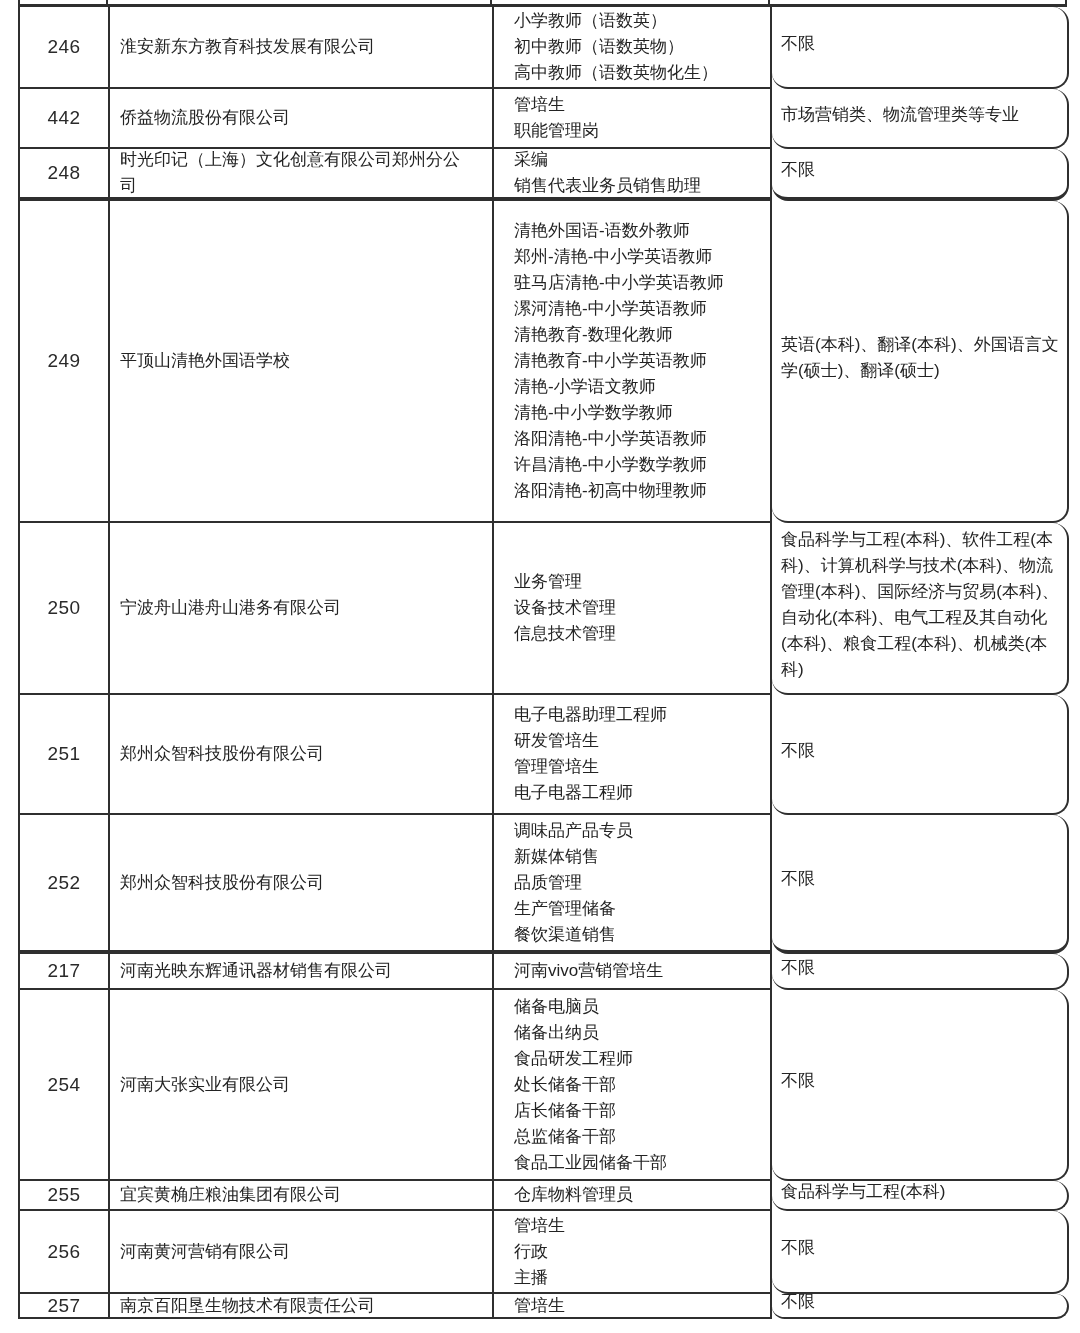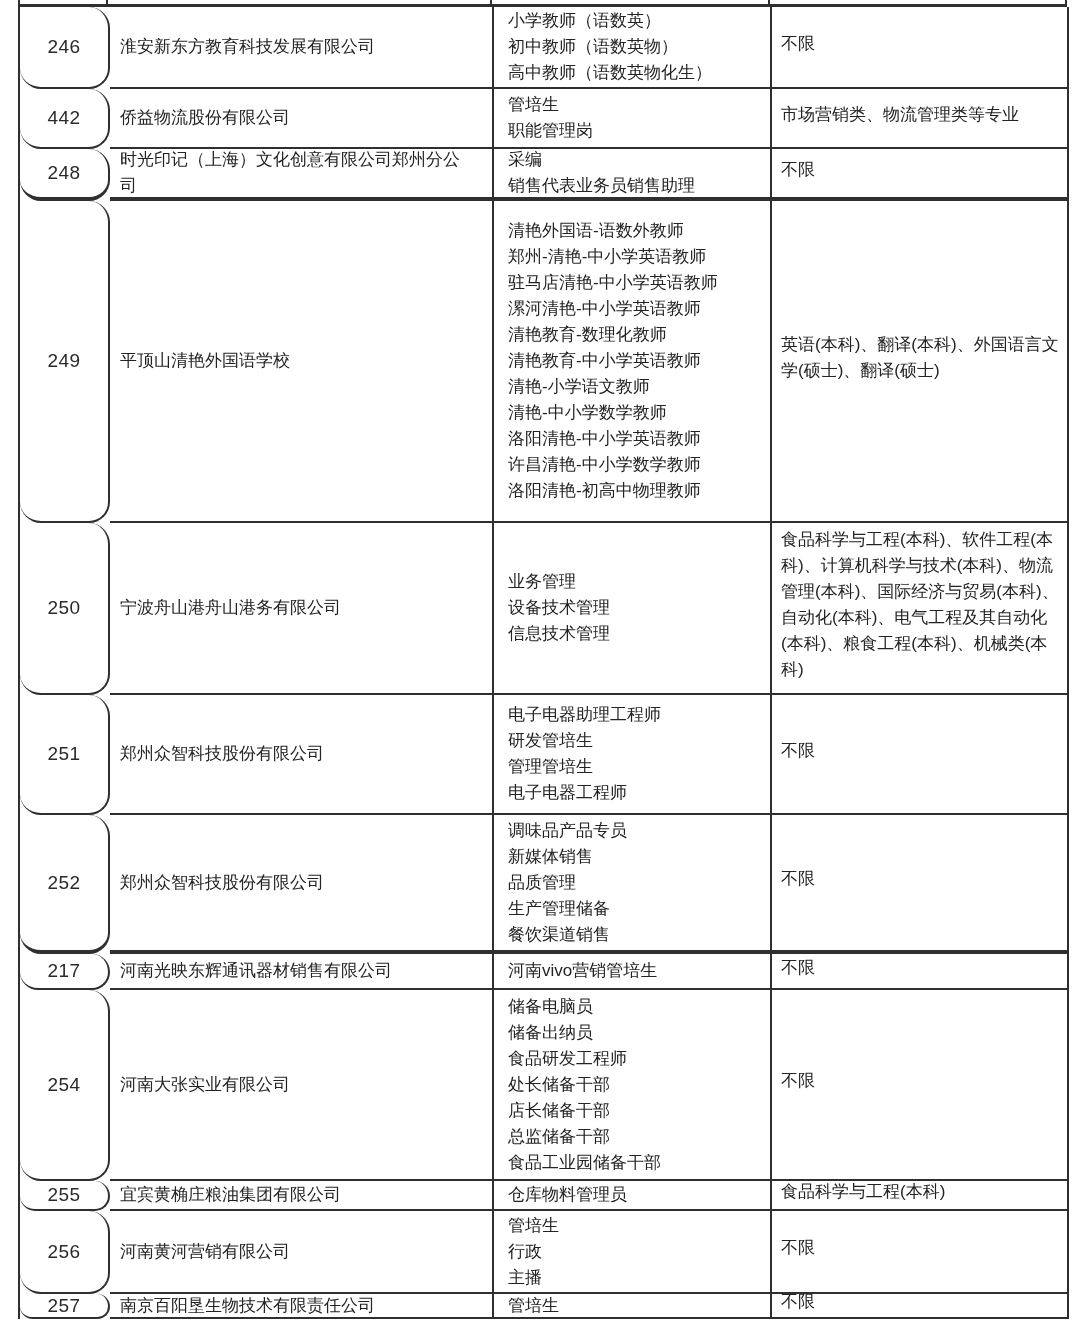--- a/index.html
+++ b/index.html
@@ -30,25 +30,24 @@
     font-size: 17px;
     line-height: 26px;
     overflow: hidden;
     background: #ffffff;
   }
   .num {
     justify-content: center;
     font-size: 19px;
     letter-spacing: 0.5px;
     color: #2a2a2a;
-    border-radius: 21px;
   }
   .company { padding: 2px 16px 2px 10px; }
-  .positions { padding: 3px 6px 3px 14px; white-space: pre-line; }
-  .req { padding: 3px 5px 10px 9px; }
+  .positions { padding: 3px 6px 3px 20px; white-space: pre-line; }
+  .req { padding: 3px 5px 10px 9px; border-radius: 16px; }
   
   .bb-thick { border-bottom-width: 4px; }
   
   .stub {
     position: absolute; top: 0;
     width: 2px; height: 5px;
     background: #2f2f2f;
   }
 </style>
 </head>

